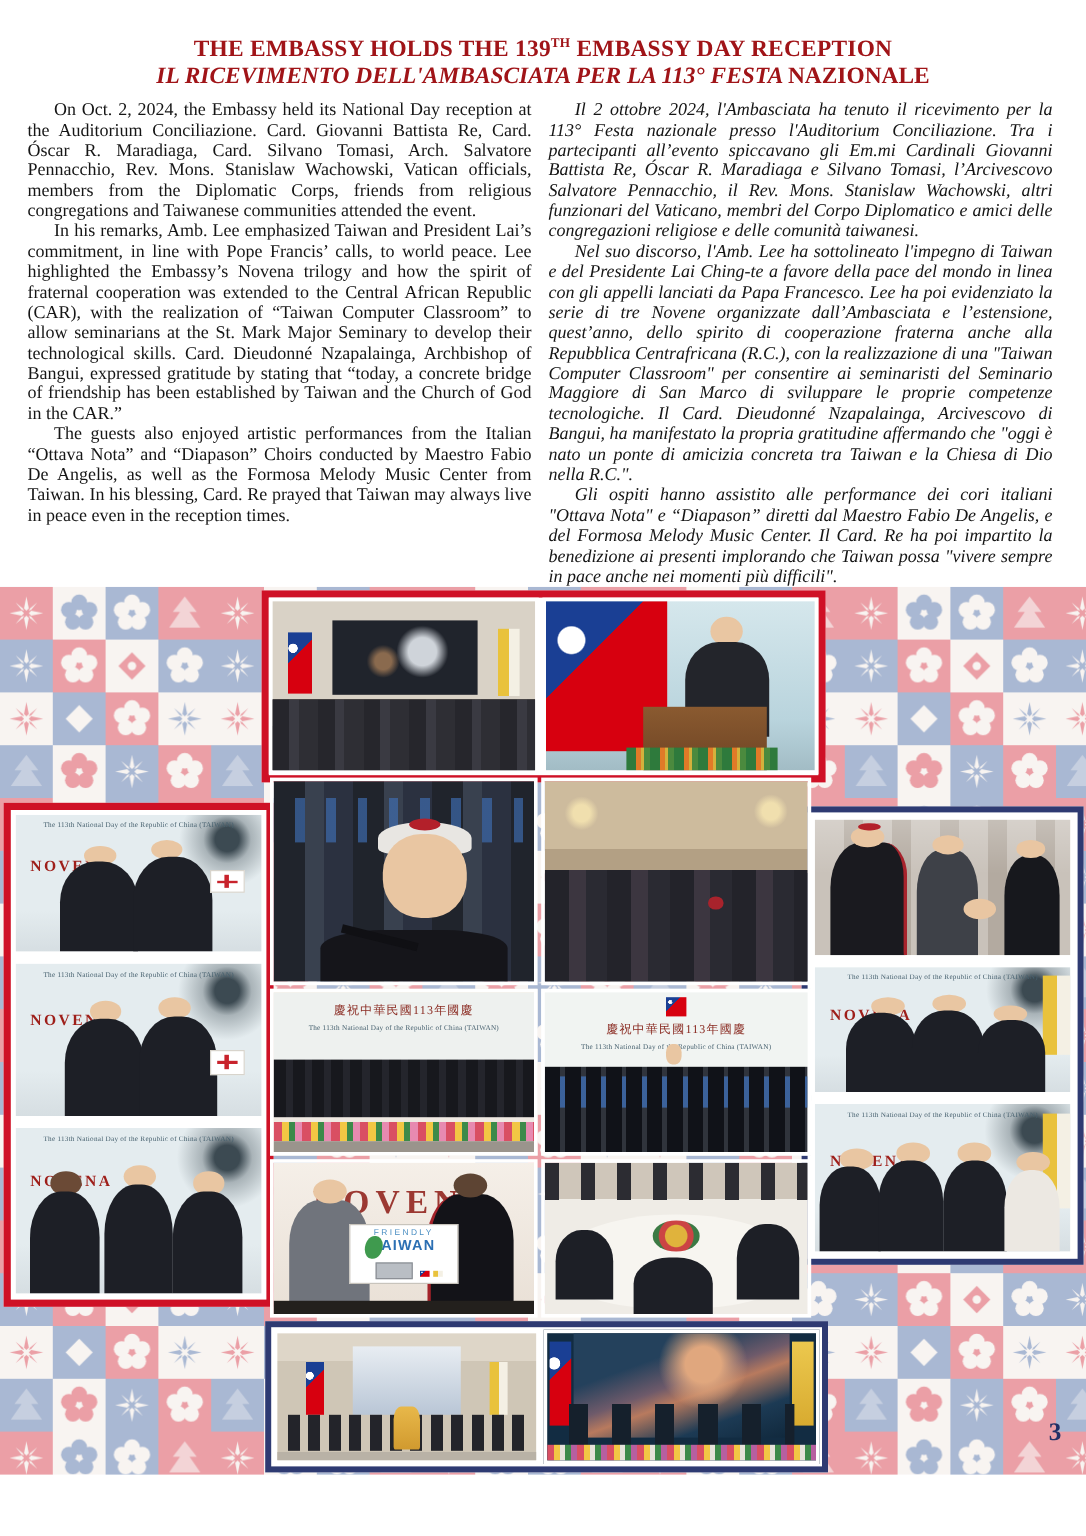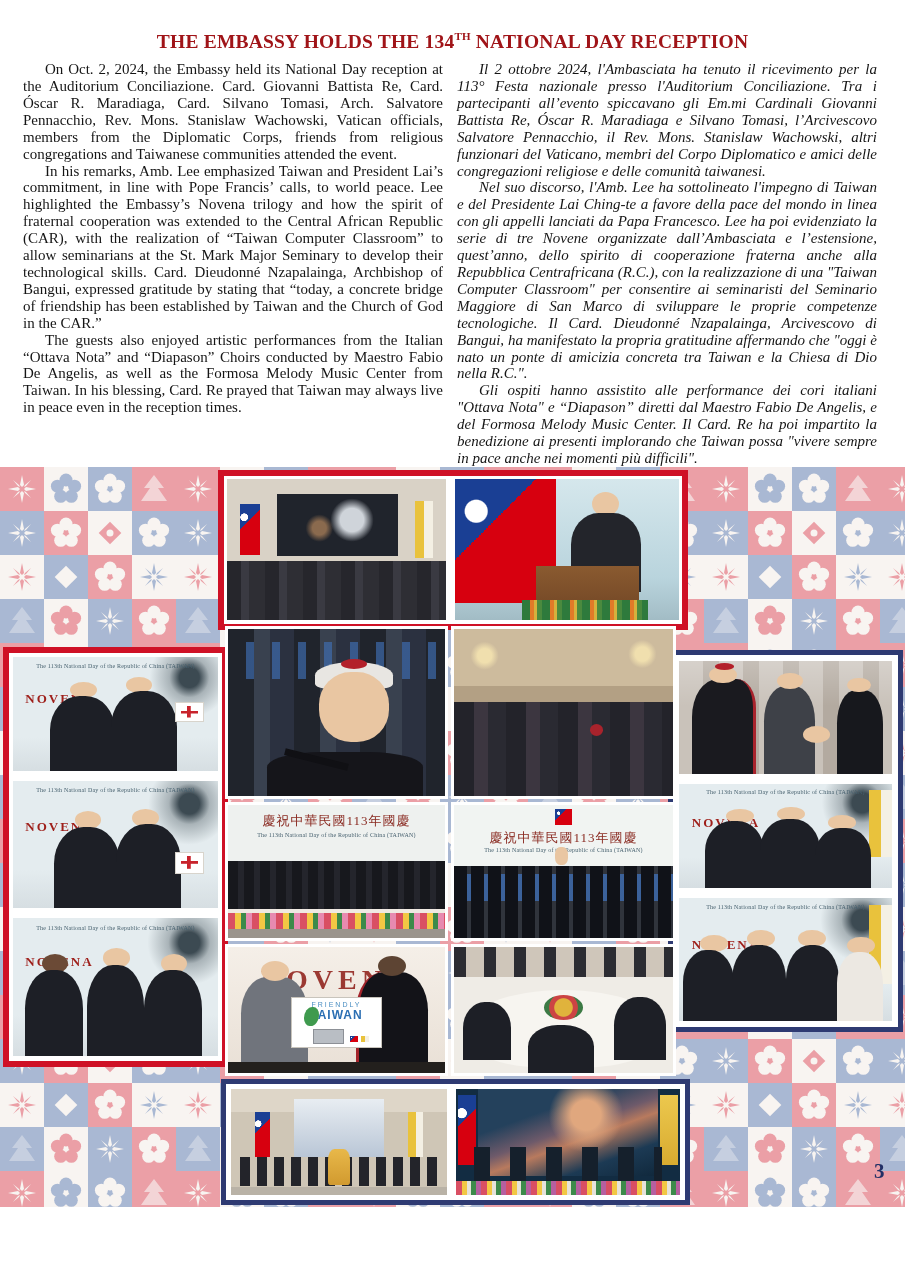--- a/index.html
+++ b/index.html
@@ -30,21 +30,21 @@
   
   .froc{background:radial-gradient(circle at 21% 26%,#fff 0 9%,rgba(0,0,0,0) 10%),
         linear-gradient(135deg,#1a3f94 0 36%,#d7000f 36%);}
   .fvat{background:linear-gradient(90deg,#e9c23c 0 52%,#f4f0e4 52%);}
   .fyel{background:linear-gradient(180deg,#ecc84e,#d8ab30);}
   
   .skin{background:#e9c6a2;border-radius:50%;}
   .fig{background:#1d1f26;border-radius:45% 45% 0 0;}
   .bdtxt{width:100%;text-align:center;font-size:6px;color:#47616f;letter-spacing:.2px;
          font-family:"Liberation Serif",serif;white-space:nowrap;overflow:hidden;}
-  .zhtxt{width:100%;text-align:center;font-size:13px;color:#8a2b22;letter-spacing:1px;white-space:nowrap;}
+  .zhtxt{width:100%;text-align:center;font-size:10px;color:#8a2b22;letter-spacing:1px;white-space:nowrap;}
   .novtxt{font-weight:bold;color:#9e1f1a;letter-spacing:2px;font-size:13px;}
   
   .s-c1{background:linear-gradient(180deg,#d9d2c6 0 58%,#55504c 58% 74%,#2b2a2e 74%);}
   .s-c1 .screen{left:23%;top:11%;width:55%;height:44%;
      background:radial-gradient(circle at 62% 42%,#cfd4da 0 14%,rgba(0,0,0,0) 26%),
                 radial-gradient(circle at 35% 55%,#8a6a4e 0 8%,rgba(0,0,0,0) 16%),#20242c;}
   .s-c1 .heads{left:0;bottom:0;width:100%;height:42%;
      background:repeating-linear-gradient(90deg,#26262c 0 14px,#3a3a42 14px 22px,#2e2e34 22px 38px);}
   
   .s-c2{background:linear-gradient(180deg,#d5e7ec,#b9d4dd 70%,#a2bcc5);}
@@ -157,21 +157,22 @@
   .s-r1 .manr{right:4%;top:26%;width:22%;height:74%;background:#17181d;border-radius:40% 40% 0 0;}
   .s-r1 .hr{right:10%;top:15%;width:11%;height:13%;}
   .s-r1 .seat{left:58%;top:58%;width:13%;height:15%;}
 </style>
 </head>
 <body>
 
 <div class="page">
 
   <div class="titles">
-    <div class="t1"><span>THE EMBASSY HOLDS THE 134</span><sup>TH</sup><span> NATIONAL DAY RECEPTION</span></div>
+    <div class="t1"><span>THE EMBASSY HOLDS THE 139</span><sup>TH</sup><span> EMBASSY DAY RECEPTION</span></div>
+    <div class="t2"><span>IL RICEVIMENTO DELL'AMBASCIATA PER LA 113° FESTA </span><span class="upright">NAZIONALE</span></div>
   </div>
 
   <div class="cols">
     <div class="col col-en">
       <p>On Oct. 2, 2024, the Embassy held its National Day reception at the Auditorium Conciliazione. Card. Giovanni Battista Re, Card. Óscar R. Maradiaga, Card. Silvano Tomasi, Arch. Salvatore Pennacchio, Rev. Mons. Stanislaw Wachowski, Vatican officials, members from the Diplomatic Corps, friends from religious congregations and Taiwanese communities attended the event.</p>
       <p>In his remarks, Amb. Lee emphasized Taiwan and President Lai’s commitment, in line with Pope Francis’ calls, to world peace. Lee highlighted the Embassy’s Novena trilogy and how the spirit of fraternal cooperation was extended to the Central African Republic (CAR), with the realization of “Taiwan Computer Classroom” to allow seminarians at the St. Mark Major Seminary to develop their technological skills. Card. Dieudonné Nzapalainga, Archbishop of Bangui, expressed gratitude by stating that “today, a concrete bridge of friendship has been established by Taiwan and the Church of God in the CAR.”</p>
       <p>The guests also enjoyed artistic performances from the Italian “Ottava Nota” and “Diapason” Choirs conducted by Maestro Fabio De Angelis, as well as the Formosa Melody Music Center from Taiwan. In his blessing, Card. Re prayed that Taiwan may always live in peace even in the reception times.</p>
     </div>
     <div class="col col-it">
       <p>Il 2 ottobre 2024, l'Ambasciata ha tenuto il ricevimento per la 113° Festa nazionale presso l'Auditorium Conciliazione. Tra i partecipanti all’evento spiccavano gli Em.mi Cardinali Giovanni Battista Re, Óscar R. Maradiaga e Silvano Tomasi, l’Arcivescovo Salvatore Pennacchio, il Rev. Mons. Stanislaw Wachowski, altri funzionari del Vaticano, membri del Corpo Diplomatico e amici delle congregazioni religiose e delle comunità taiwanesi.</p>

